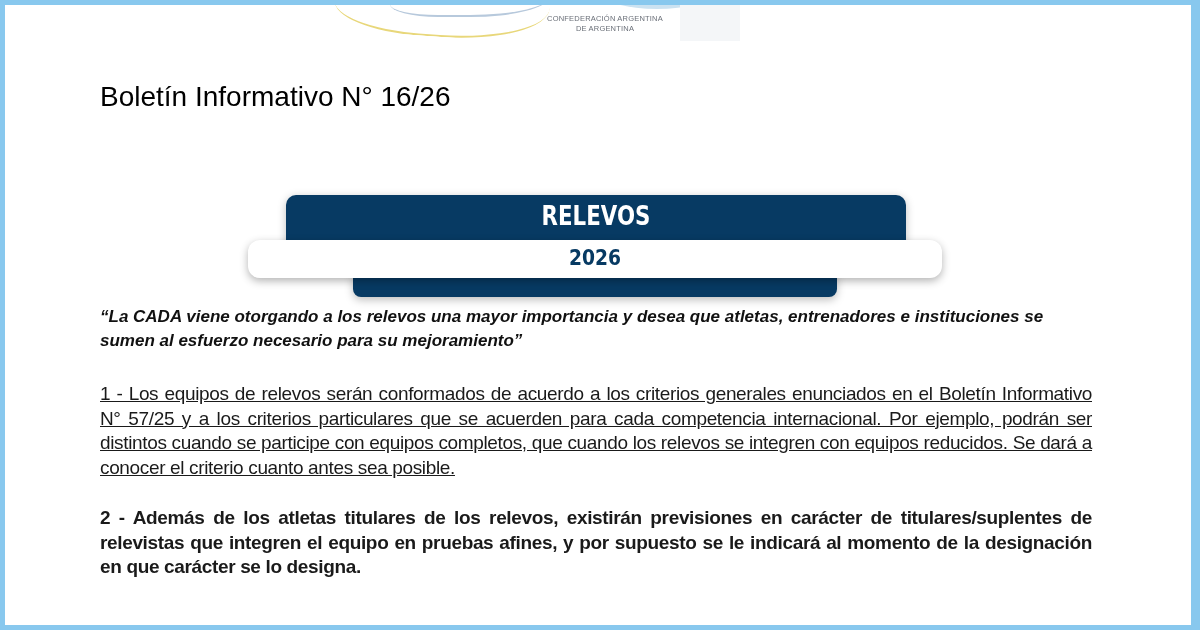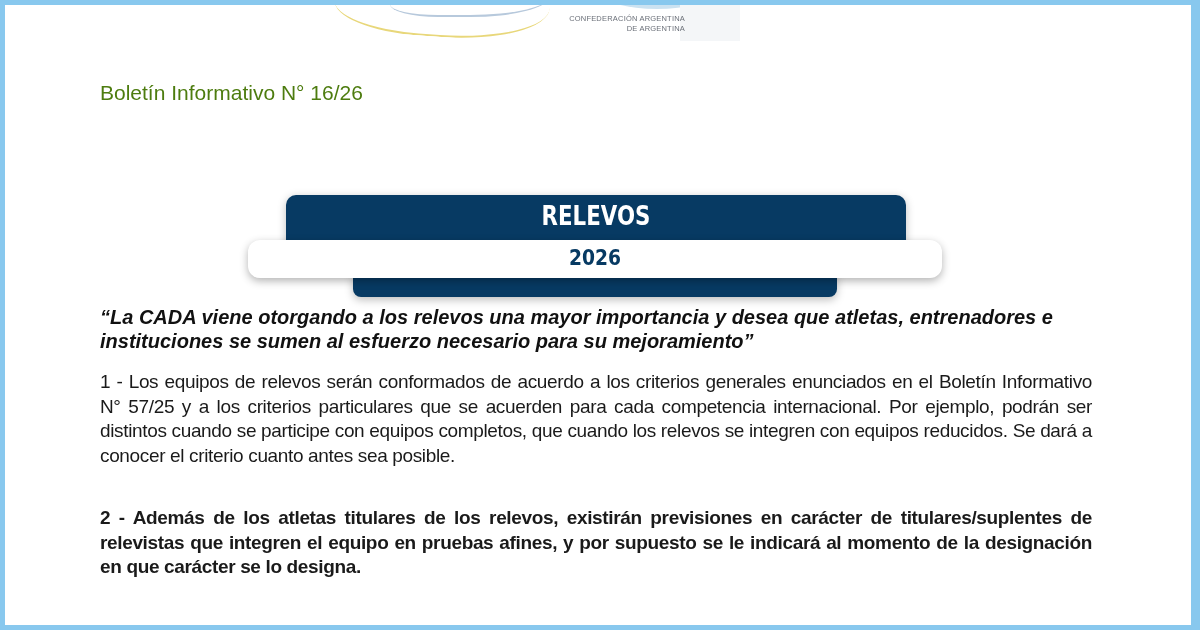--- a/index.html
+++ b/index.html
@@ -21,28 +21,28 @@
     }
     .swoosh-blue {
       position: absolute; left: 385px; top: -30px; width: 160px; height: 40px;
       border-bottom: 2px solid #b7c9dc; border-radius: 0 0 50% 30%;
     }
     .logo-circle {
       position: absolute; left: 597px; top: -28px; width: 110px; height: 32px;
       border-radius: 50%; background: #a9cfe8; opacity: 0.6;
     }
     .logo-text {
-      position: absolute; left: 520px; top: 9px; width: 160px; text-align: right;
+      position: absolute; left: 520px; top: 9px; width: 160px; text-align: center;
       font-size: 7.5px; color: #6a6f78; line-height: 10px; letter-spacing: 0.2px;
     }
     .logo-fade { position: absolute; left: 675px; top: 0; width: 60px; height: 36px; background: #f4f6f8; }
     .header-row {
       position: absolute; left: 95px; top: 76px; width: 964px;
       display: flex; justify-content: space-between;
-      font-size: 21px; color: #4d7c0f;
+      font-size: 28px; color: #000000;
     }
     .banner { position: absolute; left: 0; top: 0; width: 1186px; height: 300px; margin-top: 28px; }
     .banner-dark {
       position: absolute; left: 281px; top: 162px; width: 620px; height: 64px;
       background: #073a63; border-radius: 10px;
       box-shadow: 0 2px 8px rgba(0,0,0,0.25);
     }
     .banner-dark-bottom {
       position: absolute; left: 348px; top: 240px; width: 484px; height: 24px;
       background: #073a63; border-radius: 0 0 8px 8px;
@@ -58,28 +58,28 @@
       background: #ffffff; border-radius: 12px;
       box-shadow: 0 3px 8px rgba(0,0,0,0.3);
     }
     .banner-year {
       position: absolute; left: 243px; top: 212px; width: 694px; text-align: center;
       font-family: "DejaVu Sans", sans-serif; font-weight: bold; font-size: 22px;
       color: #073a63; transform: scaleX(0.85);
     }
     .quote {
       position: absolute; left: 95px; top: 300px; width: 1000px;
-      font-weight: bold; font-style: italic; font-size: 20px; line-height: 24px; color: #111;
+      font-weight: bold; font-style: italic; font-size: 17px; line-height: 24px; color: #111;
     }
     .para {
       position: absolute; left: 95px; width: 992px;
       font-size: 19px; line-height: 24.5px; color: #1a1a1a; text-align: justify;
       font-stretch: condensed; letter-spacing: -0.35px;
     }
-    .p1 { top: 365px; }
+    .p1 { top: 377px; text-decoration: underline; }
     .p2 { top: 501px; font-weight: bold; }
     .p3 { top: 600px; }
   </style>
 </head>
 <body>
 
 <div class="page">
   <div class="logo-area">
     <div class="swoosh-yellow"></div>
     <div class="swoosh-blue"></div>

